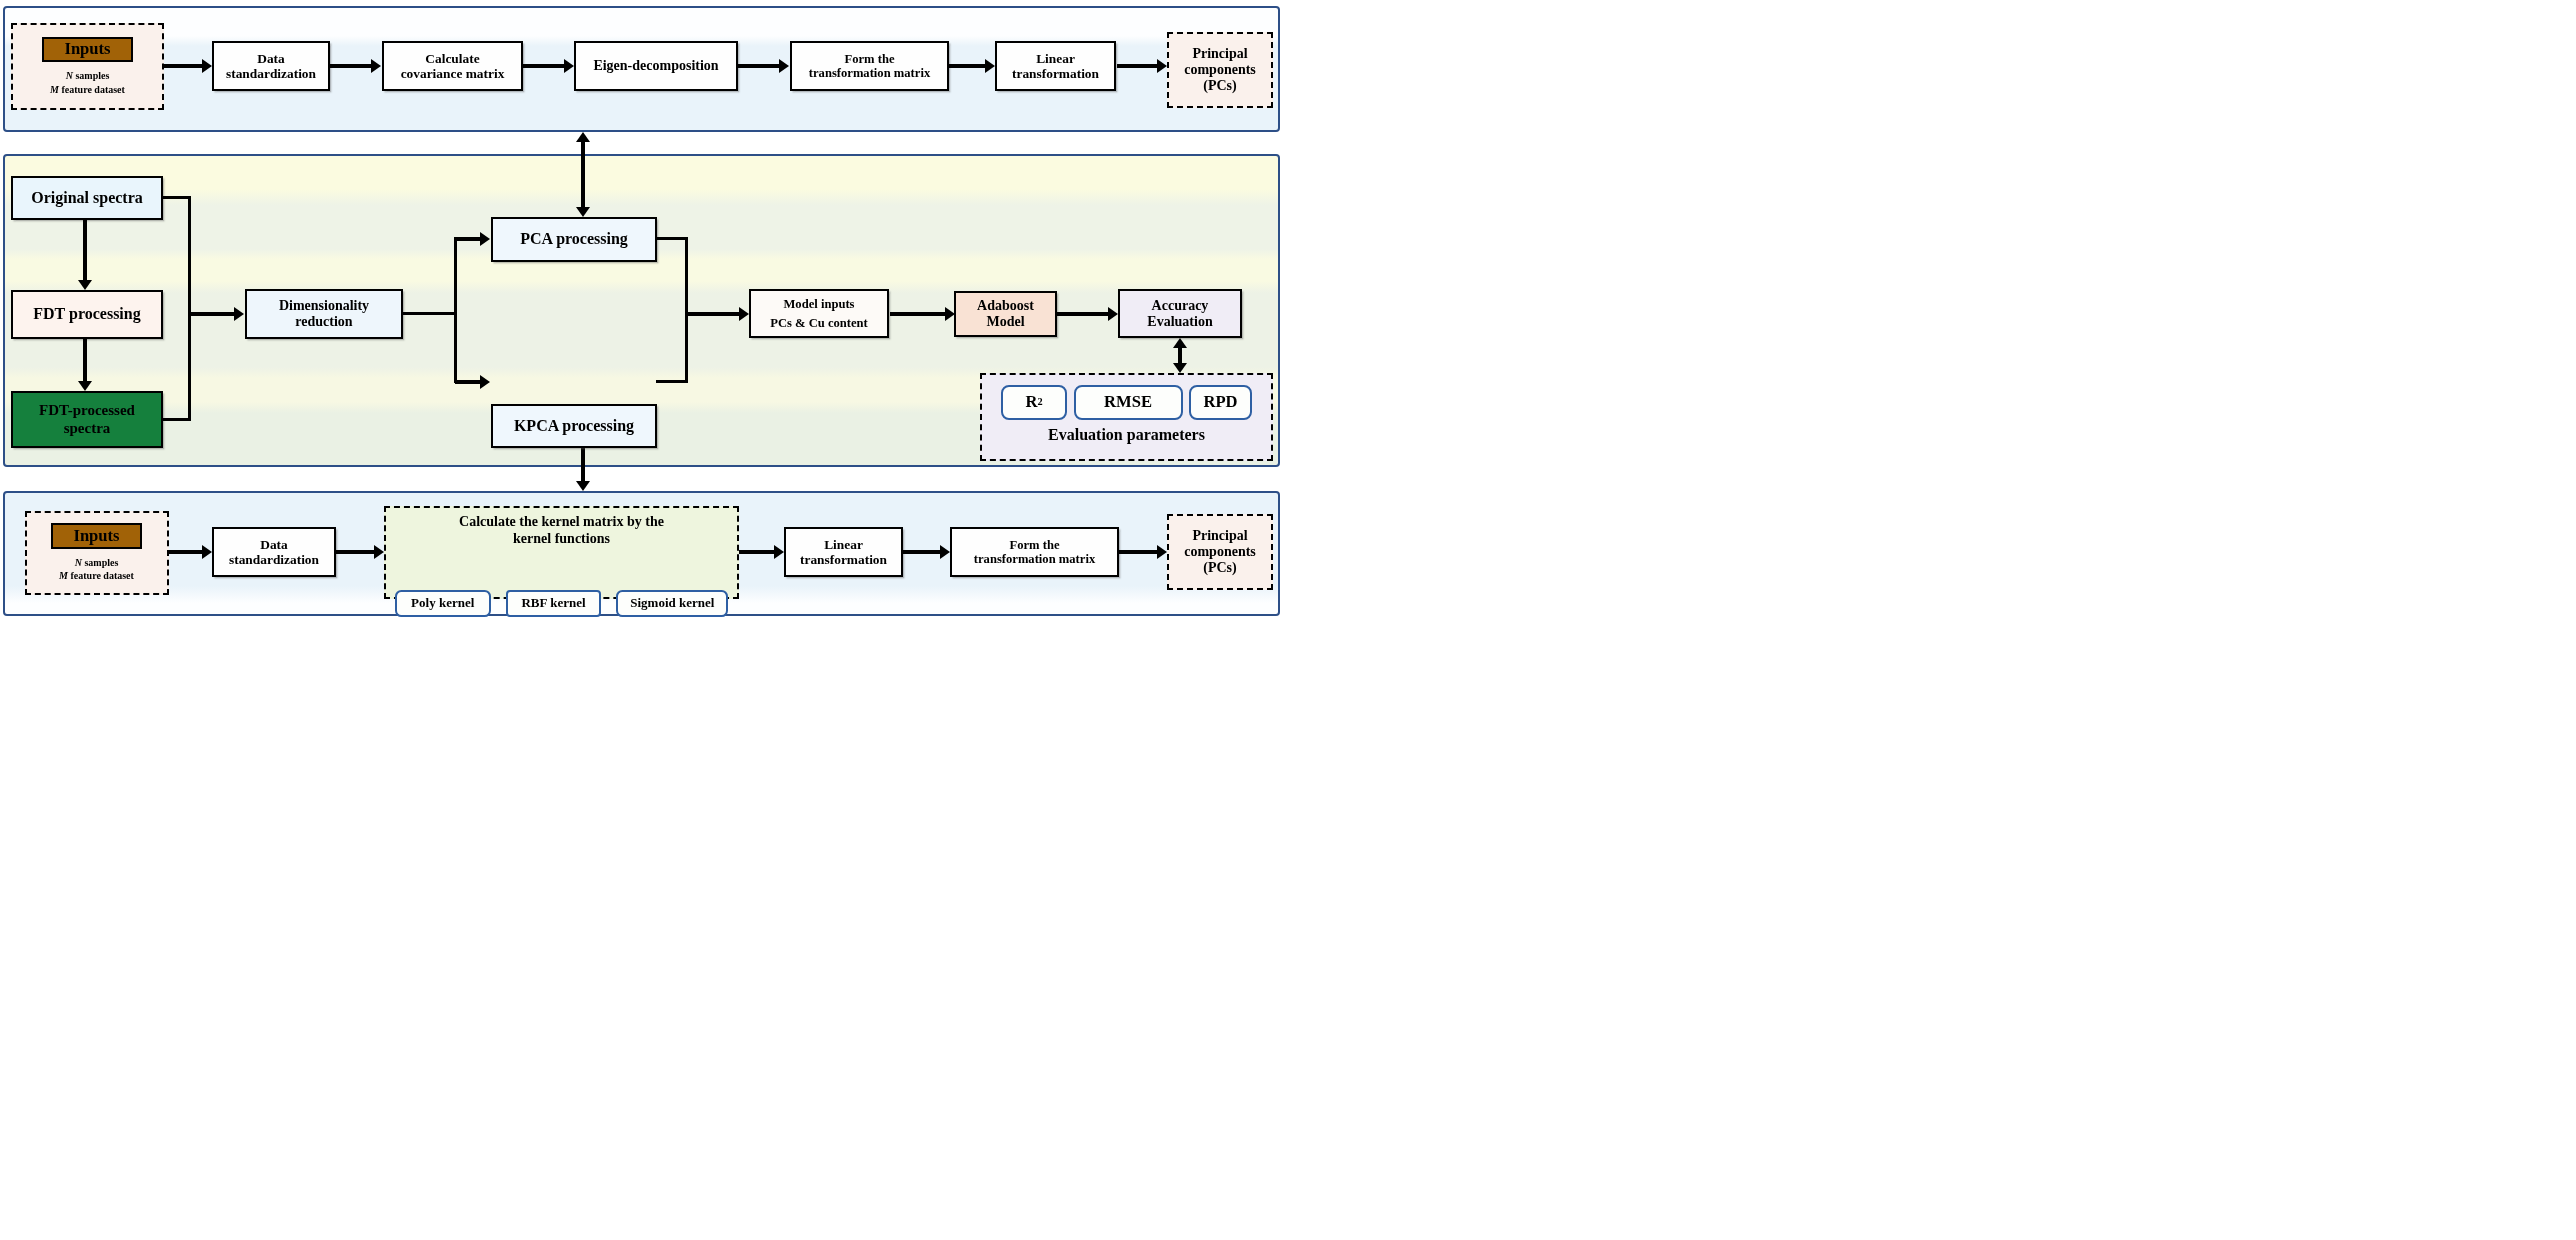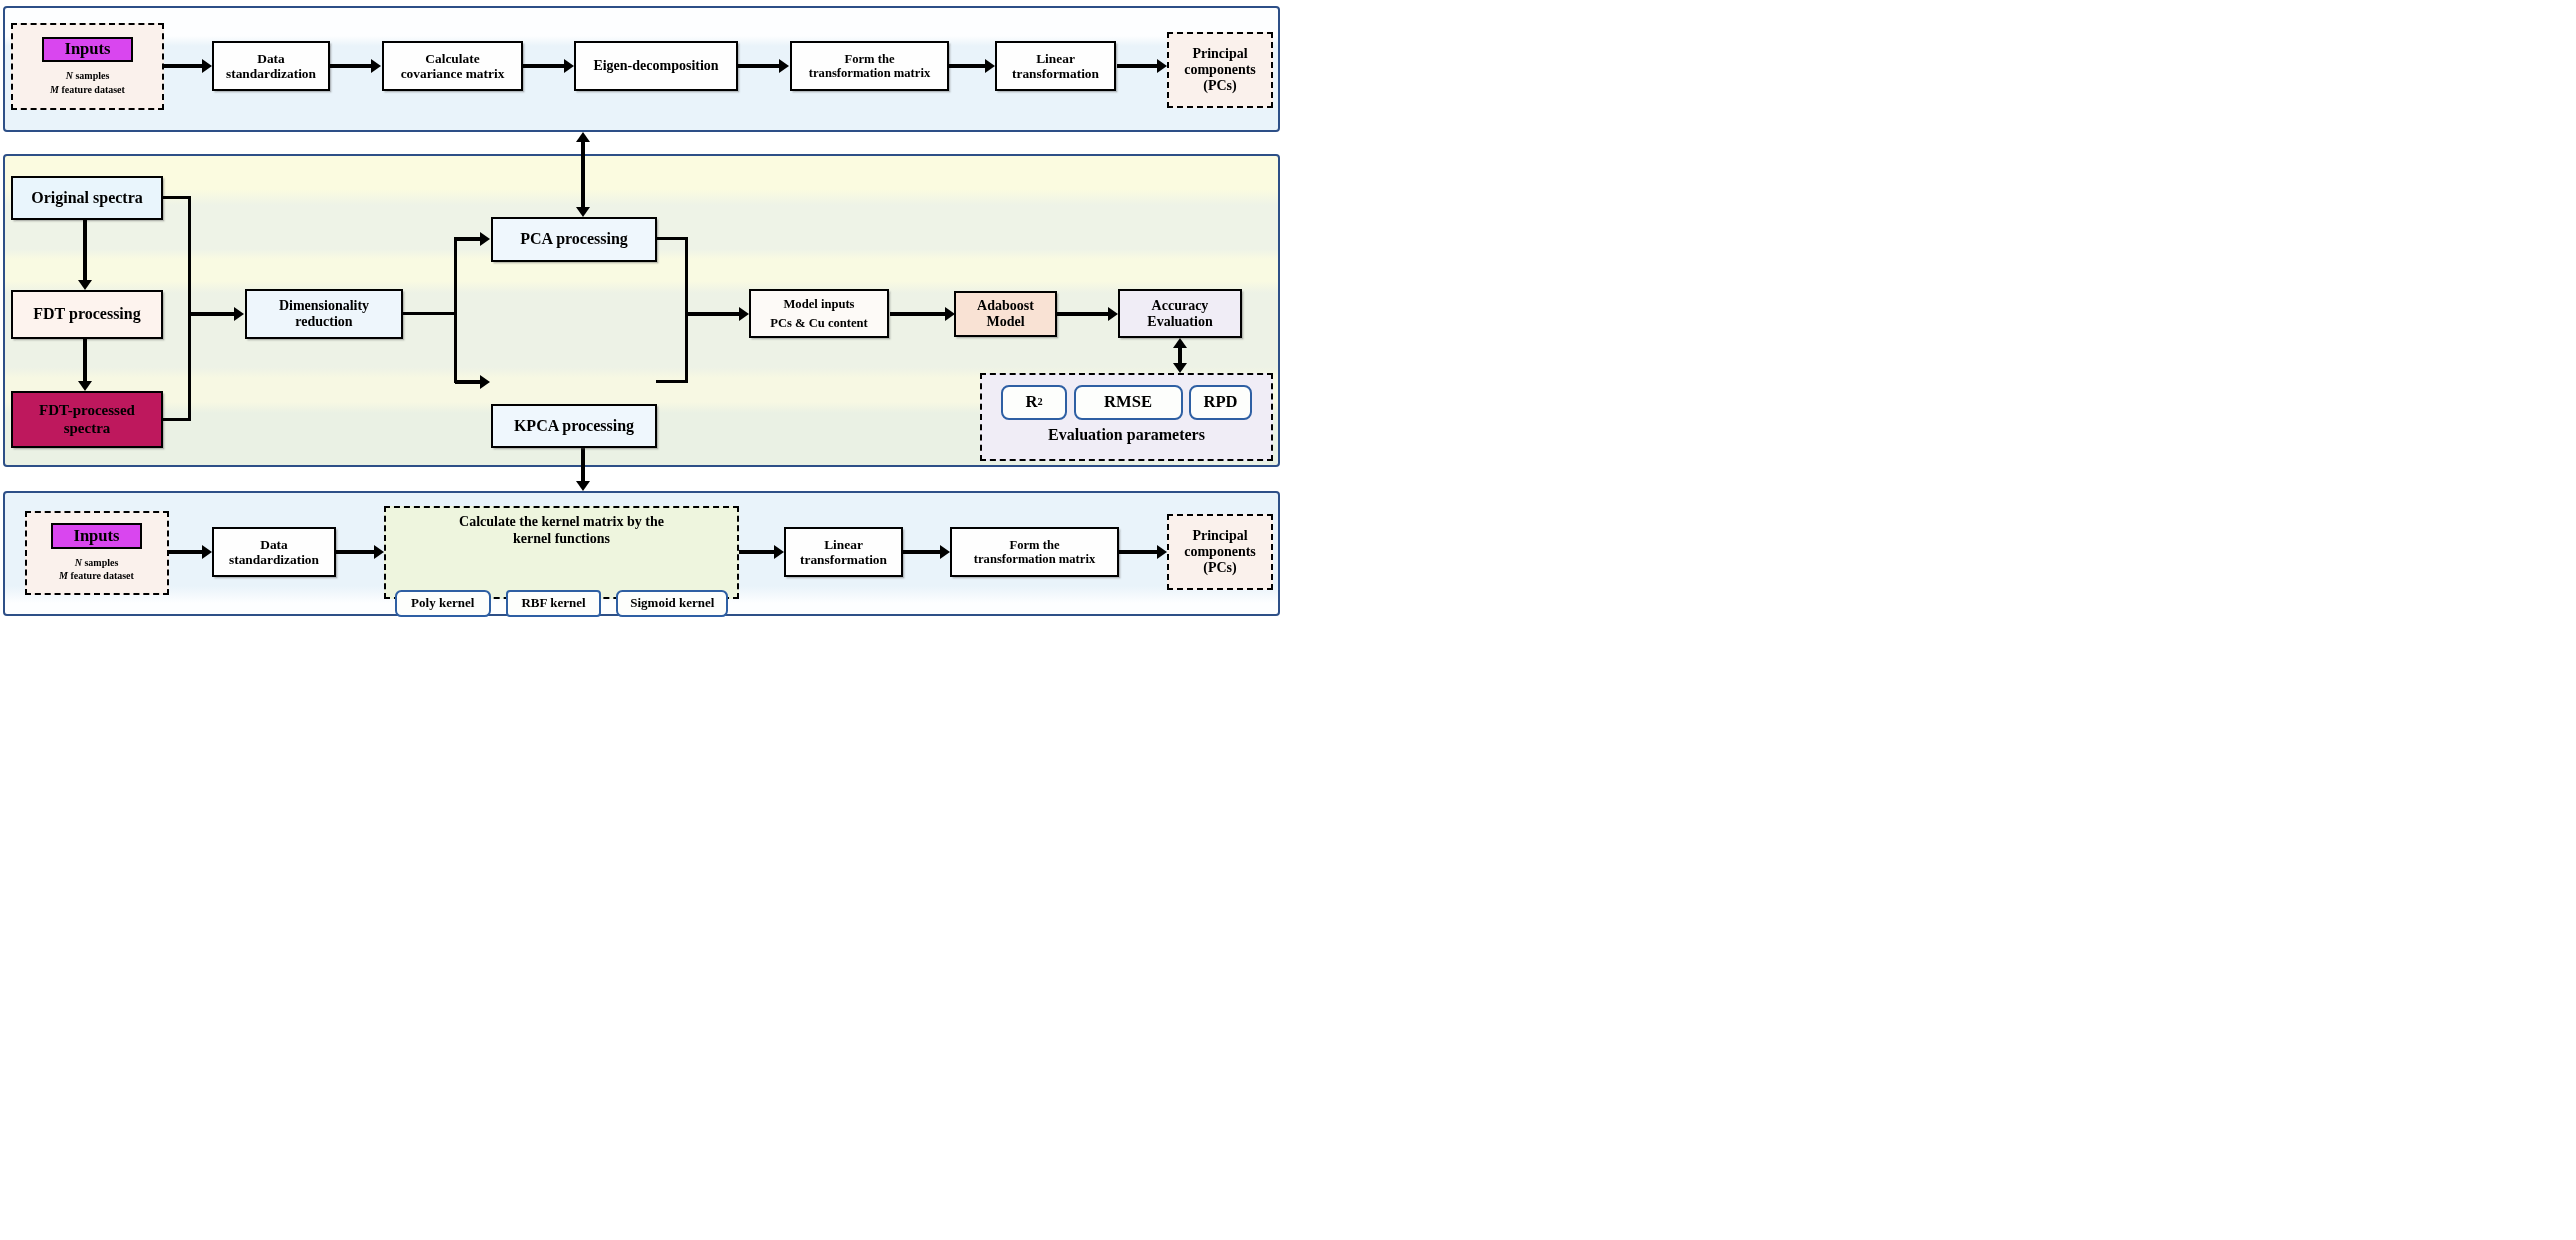--- a/index.html
+++ b/index.html
@@ -16,21 +16,21 @@
   #panel-bottom{left:3.2px;top:491px;width:1277px;height:125px;
     background:linear-gradient(180deg,#e9f3fa 0px,#e9f3fa 93px,#fdfeff 110px,#fdfeff 100%);}
 
   .box{position:absolute;box-sizing:border-box;border:2.4px solid #000;background:#fefefe;
     display:flex;flex-direction:column;align-items:center;justify-content:center;text-align:center;
     box-shadow:1.6px 2.4px 1.6px rgba(90,90,90,0.38);}
   .dash{border-style:dashed;box-shadow:none;}
   .lbl{white-space:pre-line;line-height:1.14;}
 
   
-  .inputs-inner{box-sizing:border-box;border:2.4px solid #000;background:#d946ef;
+  .inputs-inner{box-sizing:border-box;border:2.4px solid #000;background:#a16207;
     font-size:16.6px;line-height:1.1;padding:1.6px 20.5px;margin-bottom:7px;}
   .inputs-line{font-size:10px;line-height:1.34;}
   .inputs-line i{font-style:italic;}
 
   
   .chip{box-sizing:border-box;border:2.4px solid #2e5fa3;border-radius:8px;background:#fdfefc;
     display:flex;align-items:center;justify-content:center;}
   .chip sup{font-size:0.62em;vertical-align:super;line-height:0;}
 
   
@@ -154,21 +154,21 @@
 
   <div class="box" style="left:11px;top:290px;width:152px;height:49px;background:#fdf3ee;font-size:16px;">
     <span class="lbl">FDT processing</span>
   </div>
 
   <div class="va" style="left:78px;top:339px;height:52px;">
       <div class="sh"></div>
       <div class="hd"></div>
     </div>
 
-  <div class="box" style="left:11px;top:391px;width:152px;height:57px;background:#be185d;font-size:15px;">
+  <div class="box" style="left:11px;top:391px;width:152px;height:57px;background:#15803d;font-size:15px;">
     <span class="lbl">FDT-processed
 spectra</span>
   </div>
 
   <div class="cl" style="left:163px;top:196px;width:28px;height:3.2px;"></div>
   <div class="cl" style="left:163px;top:418px;width:28px;height:3.2px;"></div>
   <div class="cl" style="left:188px;top:196px;width:3.2px;height:225px;"></div>
   <div class="ha" style="left:189px;top:307px;width:55px;">
       <div class="sh"></div>
       <div class="hd"></div>

